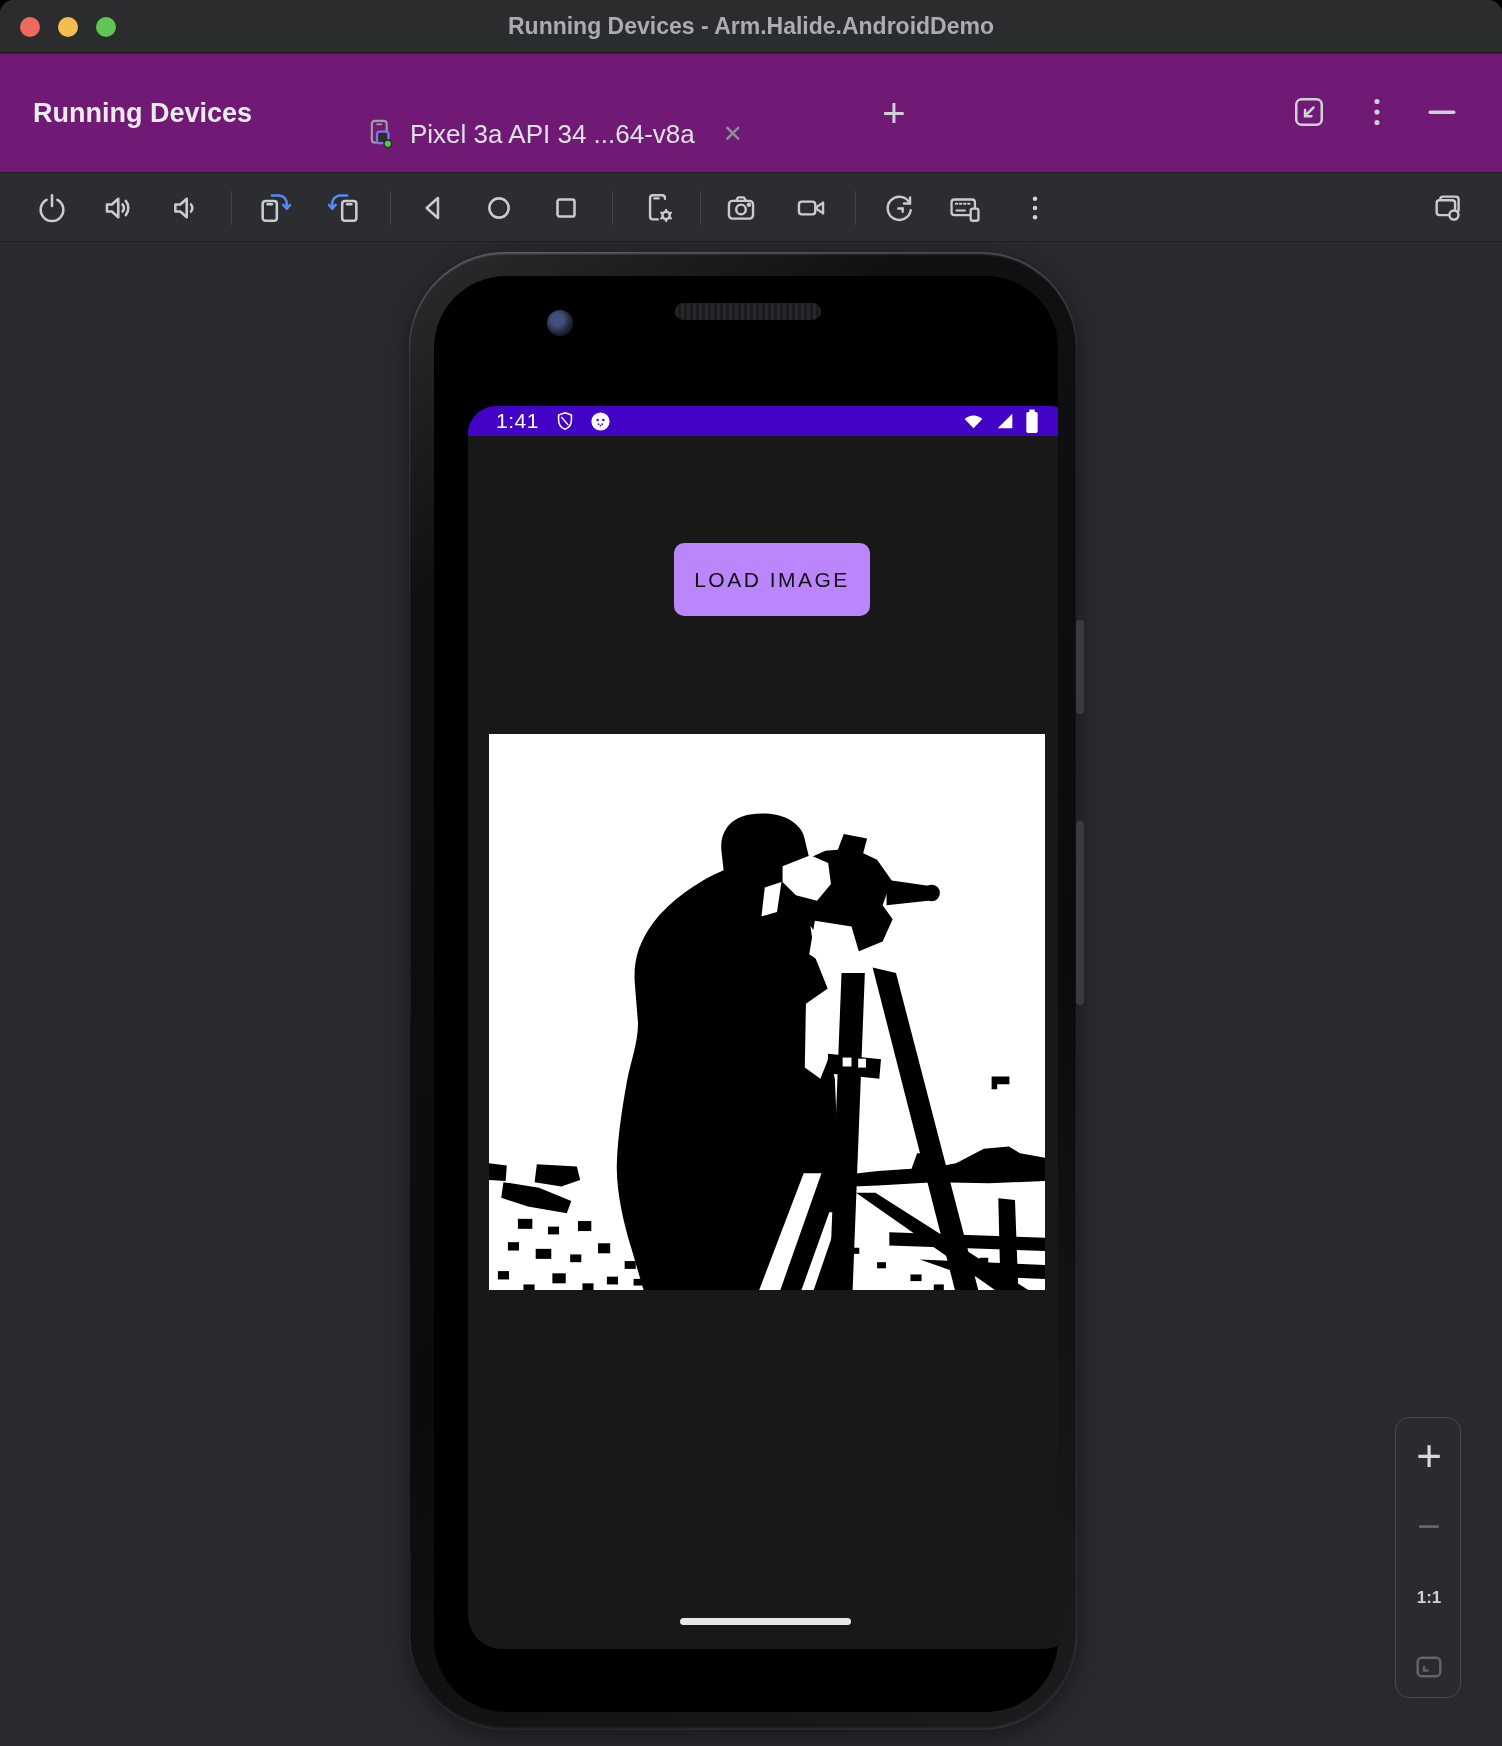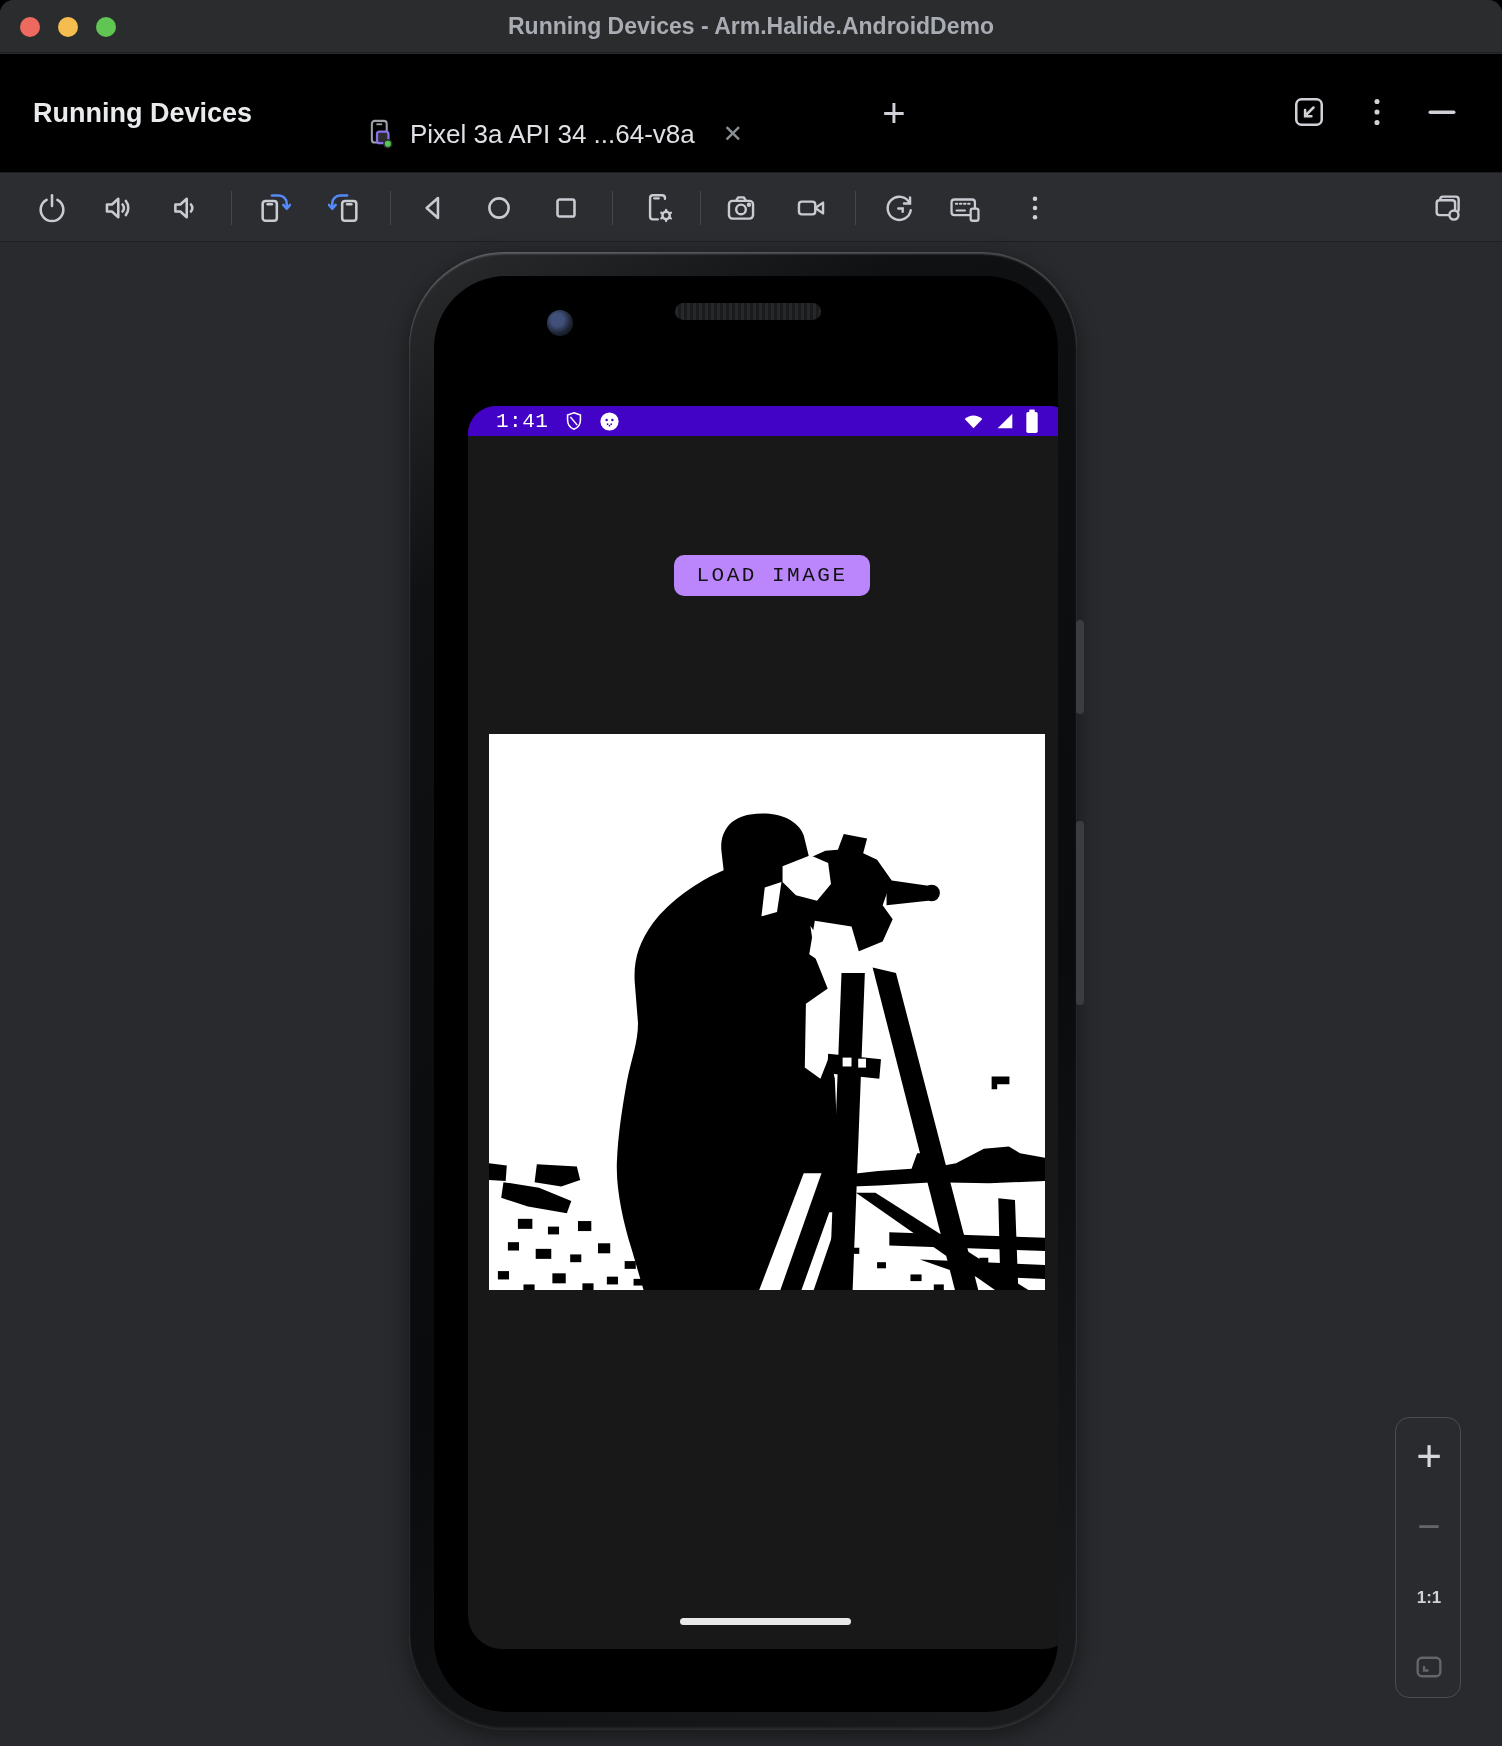--- a/index.html
+++ b/index.html
@@ -16,56 +16,56 @@
   
   .titlebar{position:absolute;left:0;top:0;width:100%;height:53px;background:#2B2C2E;border-bottom:1px solid #1D1E20;}
   .traffic{position:absolute;left:20px;top:17px;display:flex;gap:18px;}
   .traffic span{width:20px;height:20px;border-radius:50%;display:block;}
   .tl-close{background:#EE6A5F;}
   .tl-min{background:#F5BD4F;}
   .tl-zoom{background:#61C554;}
   .win-title{position:absolute;left:0;right:0;top:0;height:53px;line-height:53px;text-align:center;color:#A9ACB2;font-size:23px;font-weight:700;}
 
   
-  .tabbar{position:absolute;left:0;top:54px;width:100%;height:118px;background:#000000;}
+  .tabbar{position:absolute;left:0;top:54px;width:100%;height:118px;background:#701a75;}
   .panel-title{position:absolute;left:33px;top:0;height:118px;line-height:118px;color:#E9EBED;font-size:27px;font-weight:700;}
   .tab{position:absolute;left:322px;top:0;width:552px;height:118px;cursor:default;margin-top:21px;}
   .tab-inner{position:absolute;left:44px;top:0;height:118px;display:flex;align-items:center;gap:14px;}
   .tab-label{color:#DFE1E5;font-size:26px;white-space:nowrap;}
   .tab-close{color:#8C8F96;font-size:24px;margin-left:14px;}
   .tab-underline{position:absolute;left:10px;bottom:0;width:532px;height:7px;background:var(--accent-blue);border-radius:3px 3px 0 0;}
   .newtab{position:absolute;left:872px;top:0;height:118px;width:44px;color:#CFD1D6;font-size:40px;font-weight:300;text-align:center;line-height:112px;background:none;border:none;}
   .tabbar-right{position:absolute;right:0;top:0;height:118px;}
   .tb-btn{position:absolute;top:39px;width:40px;height:40px;background:none;border:none;color:#CFD1D6;}
   .kebab-dot{fill:#CFD1D6;}
 
   
   .toolbar{position:absolute;left:0;top:172px;width:100%;height:70px;background:#2B2D30;border-top:1px solid #1E1F22;border-bottom:1px solid #1E1F22;}
   .tool-btn{position:absolute;top:14px;width:42px;height:42px;background:none;border:none;color:var(--icon-gray);padding:0;}
   .tool-btn svg{width:34px;height:34px;display:block;margin:auto;}
   .tool-sep{position:absolute;top:18px;width:1px;height:34px;background:#45474C;}
 
   
   .stage{position:absolute;left:0;top:243px;width:1502px;height:1503px;background:#282A2D;}
-  .phone{position:absolute;left:409px;top:9px;width:668px;height:1478px;background:linear-gradient(145deg,#2A2C2E 0%,#101113 18%,#0A0B0C 60%,#1B1C1E 100%);border-radius:96px;box-shadow:inset 0 2px 2px rgba(200,205,210,.35), inset 0 -2px 3px rgba(120,124,128,.25), 0 6px 22px rgba(0,0,0,.45);font-family:Liberation Mono, monospace;}
+  .phone{position:absolute;left:409px;top:9px;width:668px;height:1478px;background:linear-gradient(145deg,#2A2C2E 0%,#101113 18%,#0A0B0C 60%,#1B1C1E 100%);border-radius:96px;box-shadow:inset 0 2px 2px rgba(200,205,210,.35), inset 0 -2px 3px rgba(120,124,128,.25), 0 6px 22px rgba(0,0,0,.45);}
   .side-btn{position:absolute;background:#3A3C3F;border-radius:4px;}
   .screen{position:absolute;left:25px;top:24px;width:624px;height:1436px;background:#000;border-radius:72px;overflow:hidden;}
   .cam-dot{position:absolute;left:113px;top:34px;width:26px;height:26px;border-radius:50%;background:radial-gradient(circle at 40% 38%,#41507A 0 28%,#1B2230 62%,#0C0E12 100%);}
   .speaker{position:absolute;left:241px;top:27px;width:146px;height:17px;border-radius:9px;background:repeating-linear-gradient(90deg,#26282B 0 3px,#1A1B1D 3px 6px);}
 
   .display{position:absolute;left:34px;top:130px;width:609px;height:1243px;background:#181818;border-radius:28px 28px 34px 34px;overflow:hidden;}
   .statusbar{position:absolute;left:0;top:0;width:100%;height:30px;background:var(--status-bar-purple);display:flex;align-items:center;}
   .sb-time{color:#fff;font-size:21px;margin-left:28px;letter-spacing:.5px;}
   .sb-icon{display:block;}
   .sb-left{display:flex;align-items:center;gap:13px;margin-left:15px;}
   .sb-right{position:absolute;right:38px;top:0;height:30px;display:flex;align-items:center;gap:9px;}
 
   .app-title{position:absolute;left:24px;top:56px;color:#DCDCDC;font-size:29px;}
   .btn-purple{position:absolute;background:var(--button-purple);border:none;border-radius:10px;color:#121212;font-size:21px;font-weight:500;letter-spacing:2.5px;font-family:inherit;}
-  .btn-load{left:206px;top:149px;width:196px;height:41px;}
+  .btn-load{left:206px;top:137px;width:196px;height:73px;}
   .btn-process{left:183px;top:250px;width:245px;height:58px;}
   .photo{position:absolute;left:21px;top:328px;width:556px;height:556px;}
   .photo svg{width:100%;height:100%;display:block;}
   .home-pill{position:absolute;left:212px;top:1212px;width:171px;height:7px;border-radius:4px;background:#E8E8E8;}
 
   
   .zoom-panel{position:absolute;left:1395px;top:1174px;width:66px;height:281px;border:1px solid #4A4C50;border-radius:14px;background:rgba(43,45,48,.35);}
   .zp-btn{position:absolute;left:0;width:66px;height:60px;background:none;border:none;text-align:center;}
   .zp-plus{top:8px;color:#D6D8DC;font-size:44px;font-weight:200;line-height:58px;}
   .zp-minus{top:78px;color:#63656A;font-size:40px;font-weight:300;line-height:56px;}

